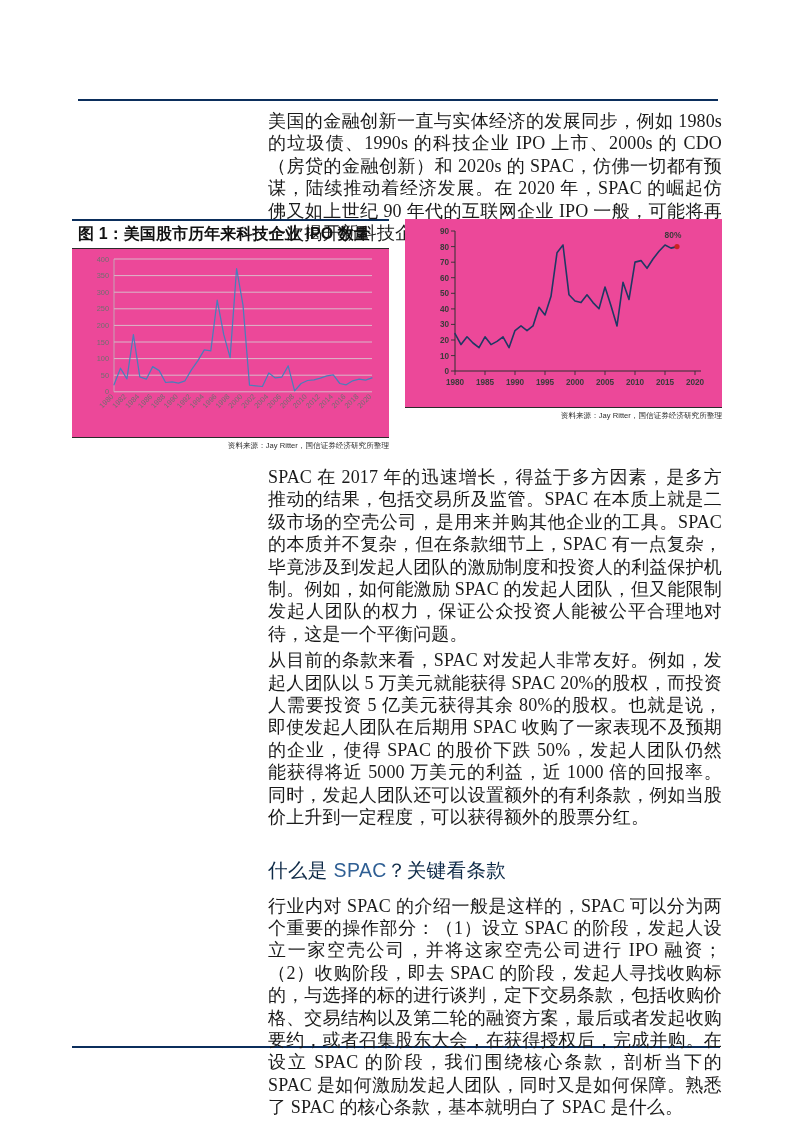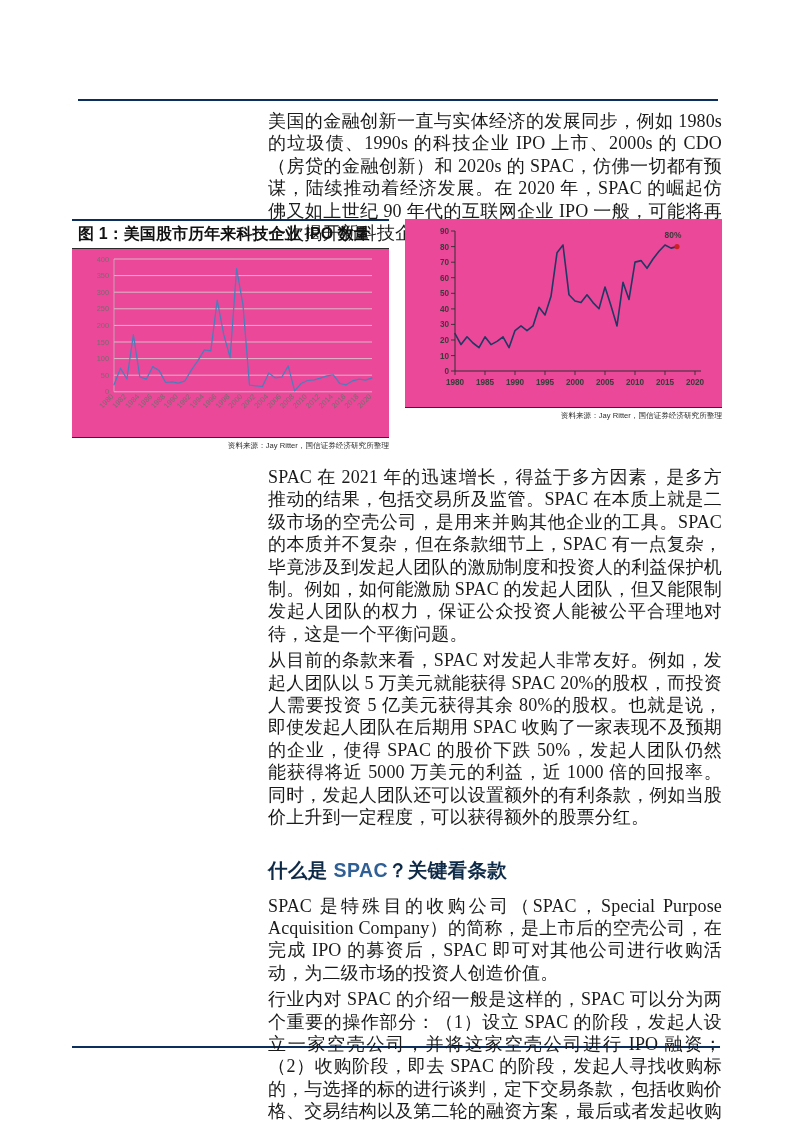--- a/index.html
+++ b/index.html
@@ -128,21 +128,21 @@
     font-size: 8.4px;
     font-weight: bold;
     fill: #3b3b3b;
   }
 
   
   h2.section {
     margin: 0;
     padding: 0;
     font-family: "Liberation Sans", sans-serif;
-    font-weight: bold;
+    font-weight: normal;
     font-size: 19.5px;
     line-height: 30px;
     color: #0e2a47;
     letter-spacing: 0.4px;
   }
   h2.section .lat { color: #2f5f94; }
 
   .gap-sm { height: 10px; }
   .gap-lg { height: 22px; }
 </style>
@@ -292,27 +292,26 @@
       </div>
       <div class="fig-source-bar">
         <div class="fig-source">资料来源：Jay Ritter，国信证券经济研究所整理</div>
       </div>
     </div>
 
   </div>
 
   <div class="content" style="top:466px;">
     <div class="intro-wrap">
-      <p class="body">SPAC 在 2021 年的迅速增长，得益于多方因素，是多方推动的结果，包括交易所及监管。SPAC 在本质上就是二级市场的空壳公司，是用来并购其他企业的工具。SPAC 的本质并不复杂，但在条款细节上，SPAC 有一点复杂，毕竟涉及到发起人团队的激励制度和投资人的利益保护机制。例如，如何能激励 SPAC 的发起人团队，但又能限制发起人团队的权力，保证公众投资人能被公平合理地对待，这是一个平衡问题。</p>
+      <p class="body">SPAC 在 2017 年的迅速增长，得益于多方因素，是多方推动的结果，包括交易所及监管。SPAC 在本质上就是二级市场的空壳公司，是用来并购其他企业的工具。SPAC 的本质并不复杂，但在条款细节上，SPAC 有一点复杂，毕竟涉及到发起人团队的激励制度和投资人的利益保护机制。例如，如何能激励 SPAC 的发起人团队，但又能限制发起人团队的权力，保证公众投资人能被公平合理地对待，这是一个平衡问题。</p>
       <p class="body">从目前的条款来看，SPAC 对发起人非常友好。例如，发起人团队以 5 万美元就能获得 SPAC 20%的股权，而投资人需要投资 5 亿美元获得其余 80%的股权。也就是说，即使发起人团队在后期用 SPAC 收购了一家表现不及预期的企业，使得 SPAC 的股价下跌 50%，发起人团队仍然能获得将近 5000 万美元的利益，近 1000 倍的回报率。同时，发起人团队还可以设置额外的有利条款，例如当股价上升到一定程度，可以获得额外的股票分红。</p>
 
       <div class="gap-lg"></div>
 
       <h2 class="section"><span>什么是 </span><span class="lat">SPAC</span><span>？关键看条款</span></h2>
 
       <div class="gap-sm"></div>
 
-      <p class="body">SPAC 是特殊目的收购公司（SPAC，Special Purpose Acquisition Company）的简称，是上市后的空壳公司，在完成 IPO 的募资后，SPAC 即可对其他公司进行收购活动，为二级市场的投资人创造价值。</p>
       <p class="body">行业内对 SPAC 的介绍一般是这样的，SPAC 可以分为两个重要的操作部分：（1）设立 SPAC 的阶段，发起人设立一家空壳公司，并将这家空壳公司进行 IPO 融资；（2）收购阶段，即去 SPAC 的阶段，发起人寻找收购标的，与选择的标的进行谈判，定下交易条款，包括收购价格、交易结构以及第二轮的融资方案，最后或者发起收购要约，或者召集股东大会，在获得授权后，完成并购。在设立 SPAC 的阶段，我们围绕核心条款，剖析当下的 SPAC 是如何激励发起人团队，同时又是如何保障。熟悉了 SPAC 的核心条款，基本就明白了 SPAC 是什么。</p>
     </div>
   </div>
 
 </div>
 
 </body></html>

